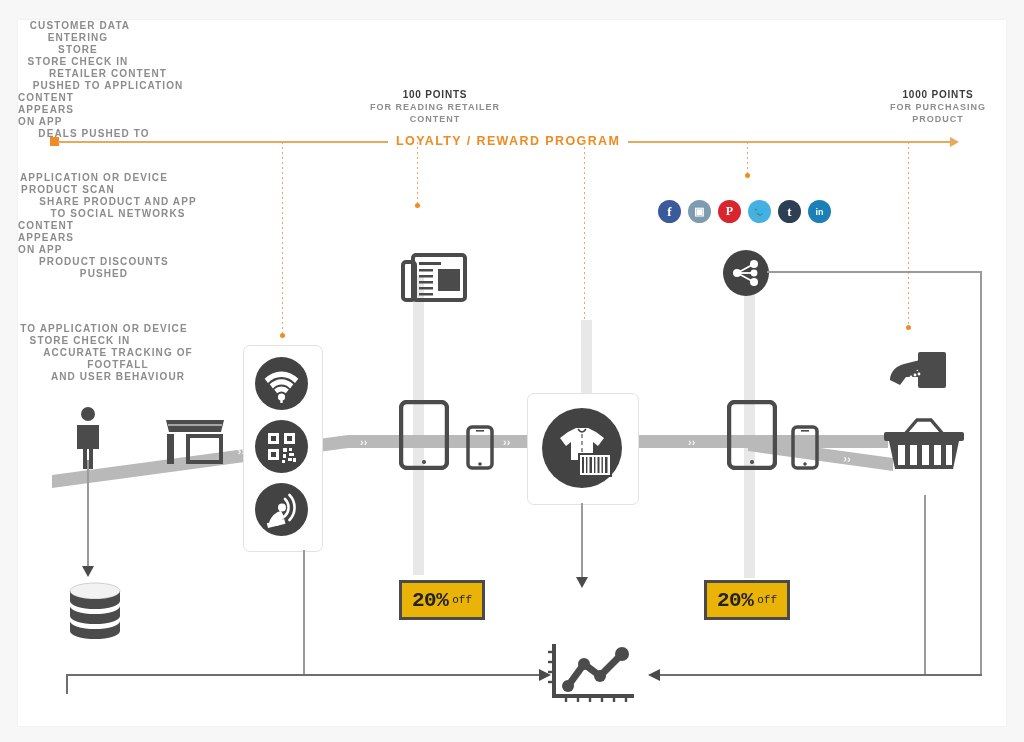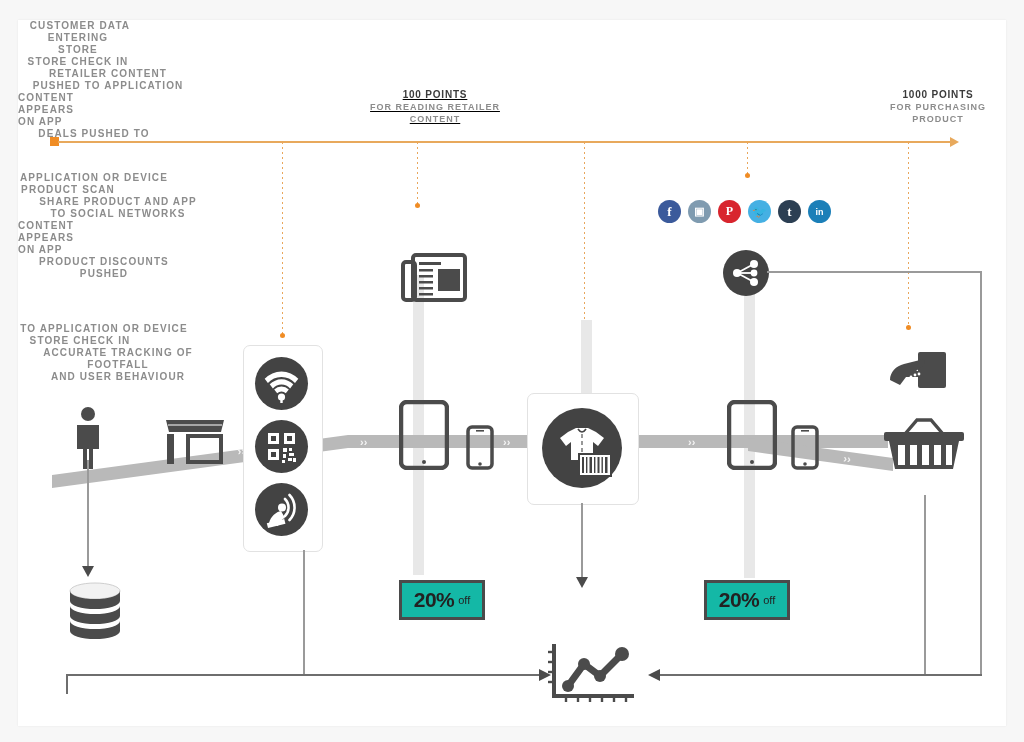--- a/index.html
+++ b/index.html
@@ -53,52 +53,53 @@
   .dotline{position:absolute;width:1px;
     background-image:linear-gradient(to bottom,#e9a75c 0 2px,transparent 2px 5px);
     background-size:1px 5px;}
   .dotdot{position:absolute;width:5px;height:5px;border-radius:50%;background:#f08c24;}
   .stem-lt{position:absolute;background:#e8e8e8;width:11px;}
   
   .circ{position:absolute;border-radius:50%;background:#434343;}
   .card{position:absolute;background:#fff;border:1px solid #e2e2e2;border-radius:7px;}
   
   .disc{
-    position:absolute;border:3px solid #4a4a4a;background:#14b8a6;
+    position:absolute;border:3px solid #4a4a4a;background:#eab308;
     display:flex;align-items:center;justify-content:center;
-    font-family:Liberation Sans, sans-serif;color:#222;
+    font-family:Liberation Mono, monospace;color:#222;
   }
   .disc b{font-size:21px;font-weight:bold;letter-spacing:-.5px;}
   .disc i{font-size:11px;font-style:normal;margin-left:4px;}
   .thin{position:absolute;background:#6e6e6e;}
   .thingray{position:absolute;background:#9a9a9a;}
   .soc{position:absolute;width:23px;height:23px;border-radius:50%;
        display:flex;align-items:center;justify-content:center;
        color:#fff;font-weight:bold;}
   svg{display:block;}
 </style>
 </head>
 <body>
 
 <div id="canvas">
 
-  <div class="points-col" style="left:317px;top:68px;text-decoration:underline;">
+  <div class="points-col" style="left:317px;top:68px;">
     <div class="pts-num">100 POINTS</div>
     <div class="pts-desc">FOR READING RETAILER</div>
     <div class="pts-desc">CONTENT</div>
   </div>
   <div class="points-col" style="left:820px;top:68px;">
     <div class="pts-num">1000 POINTS</div>
     <div class="pts-desc">FOR PURCHASING</div>
     <div class="pts-desc">PRODUCT</div>
   </div>
 
   <div id="tl-sq" style="left:32px;top:117px;"></div>
   <div id="tl-line" style="left:40px;top:121px;width:895px;"></div>
   <div id="tl-arrow" style="left:932px;top:117px;"></div>
+  <div id="tl-label" style="left:370px;top:114px;">LOYALTY / REWARD PROGRAM</div>
 
   <div class="dotline" style="left:264px;top:122px;height:192px;"></div>
   <div class="dotdot" style="left:262px;top:313px;"></div>
 
   <div class="dotline" style="left:399px;top:122px;height:62px;"></div>
   <div class="dotdot" style="left:397px;top:183px;"></div>
 
   <div class="dotline" style="left:566px;top:122px;height:217px;"></div>
   <div class="dotdot" style="left:564px;top:338px;"></div>
 

